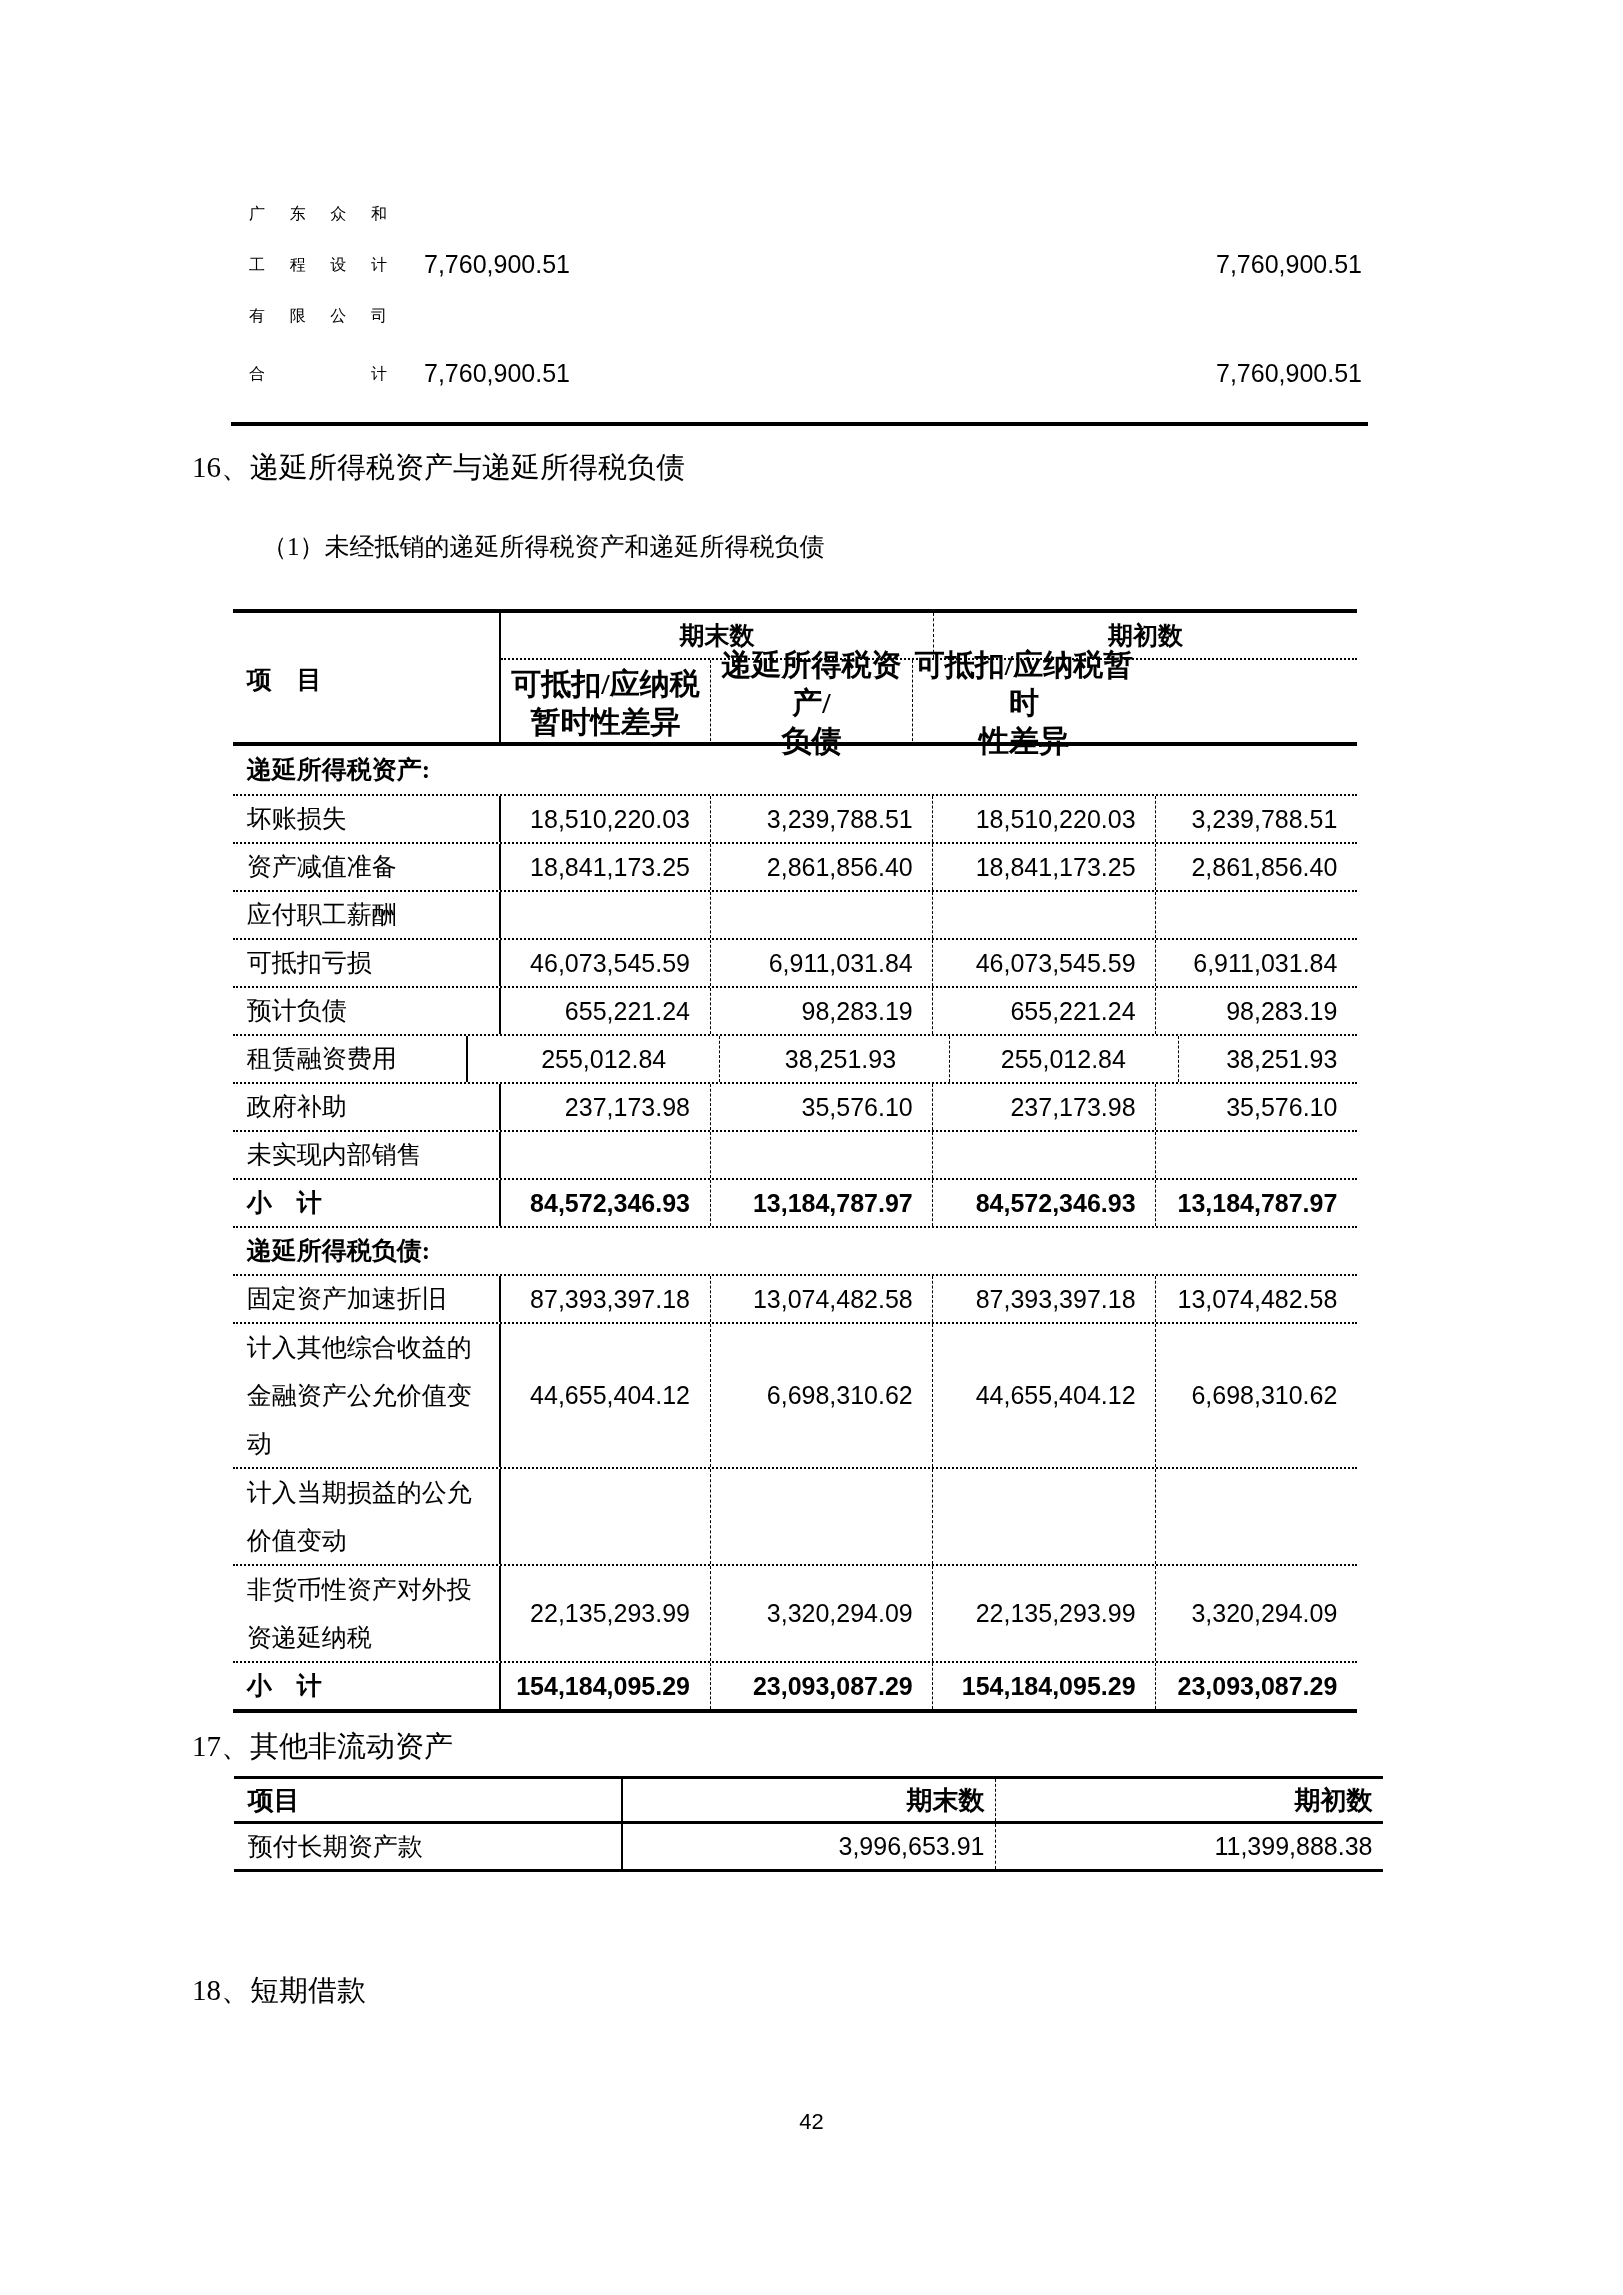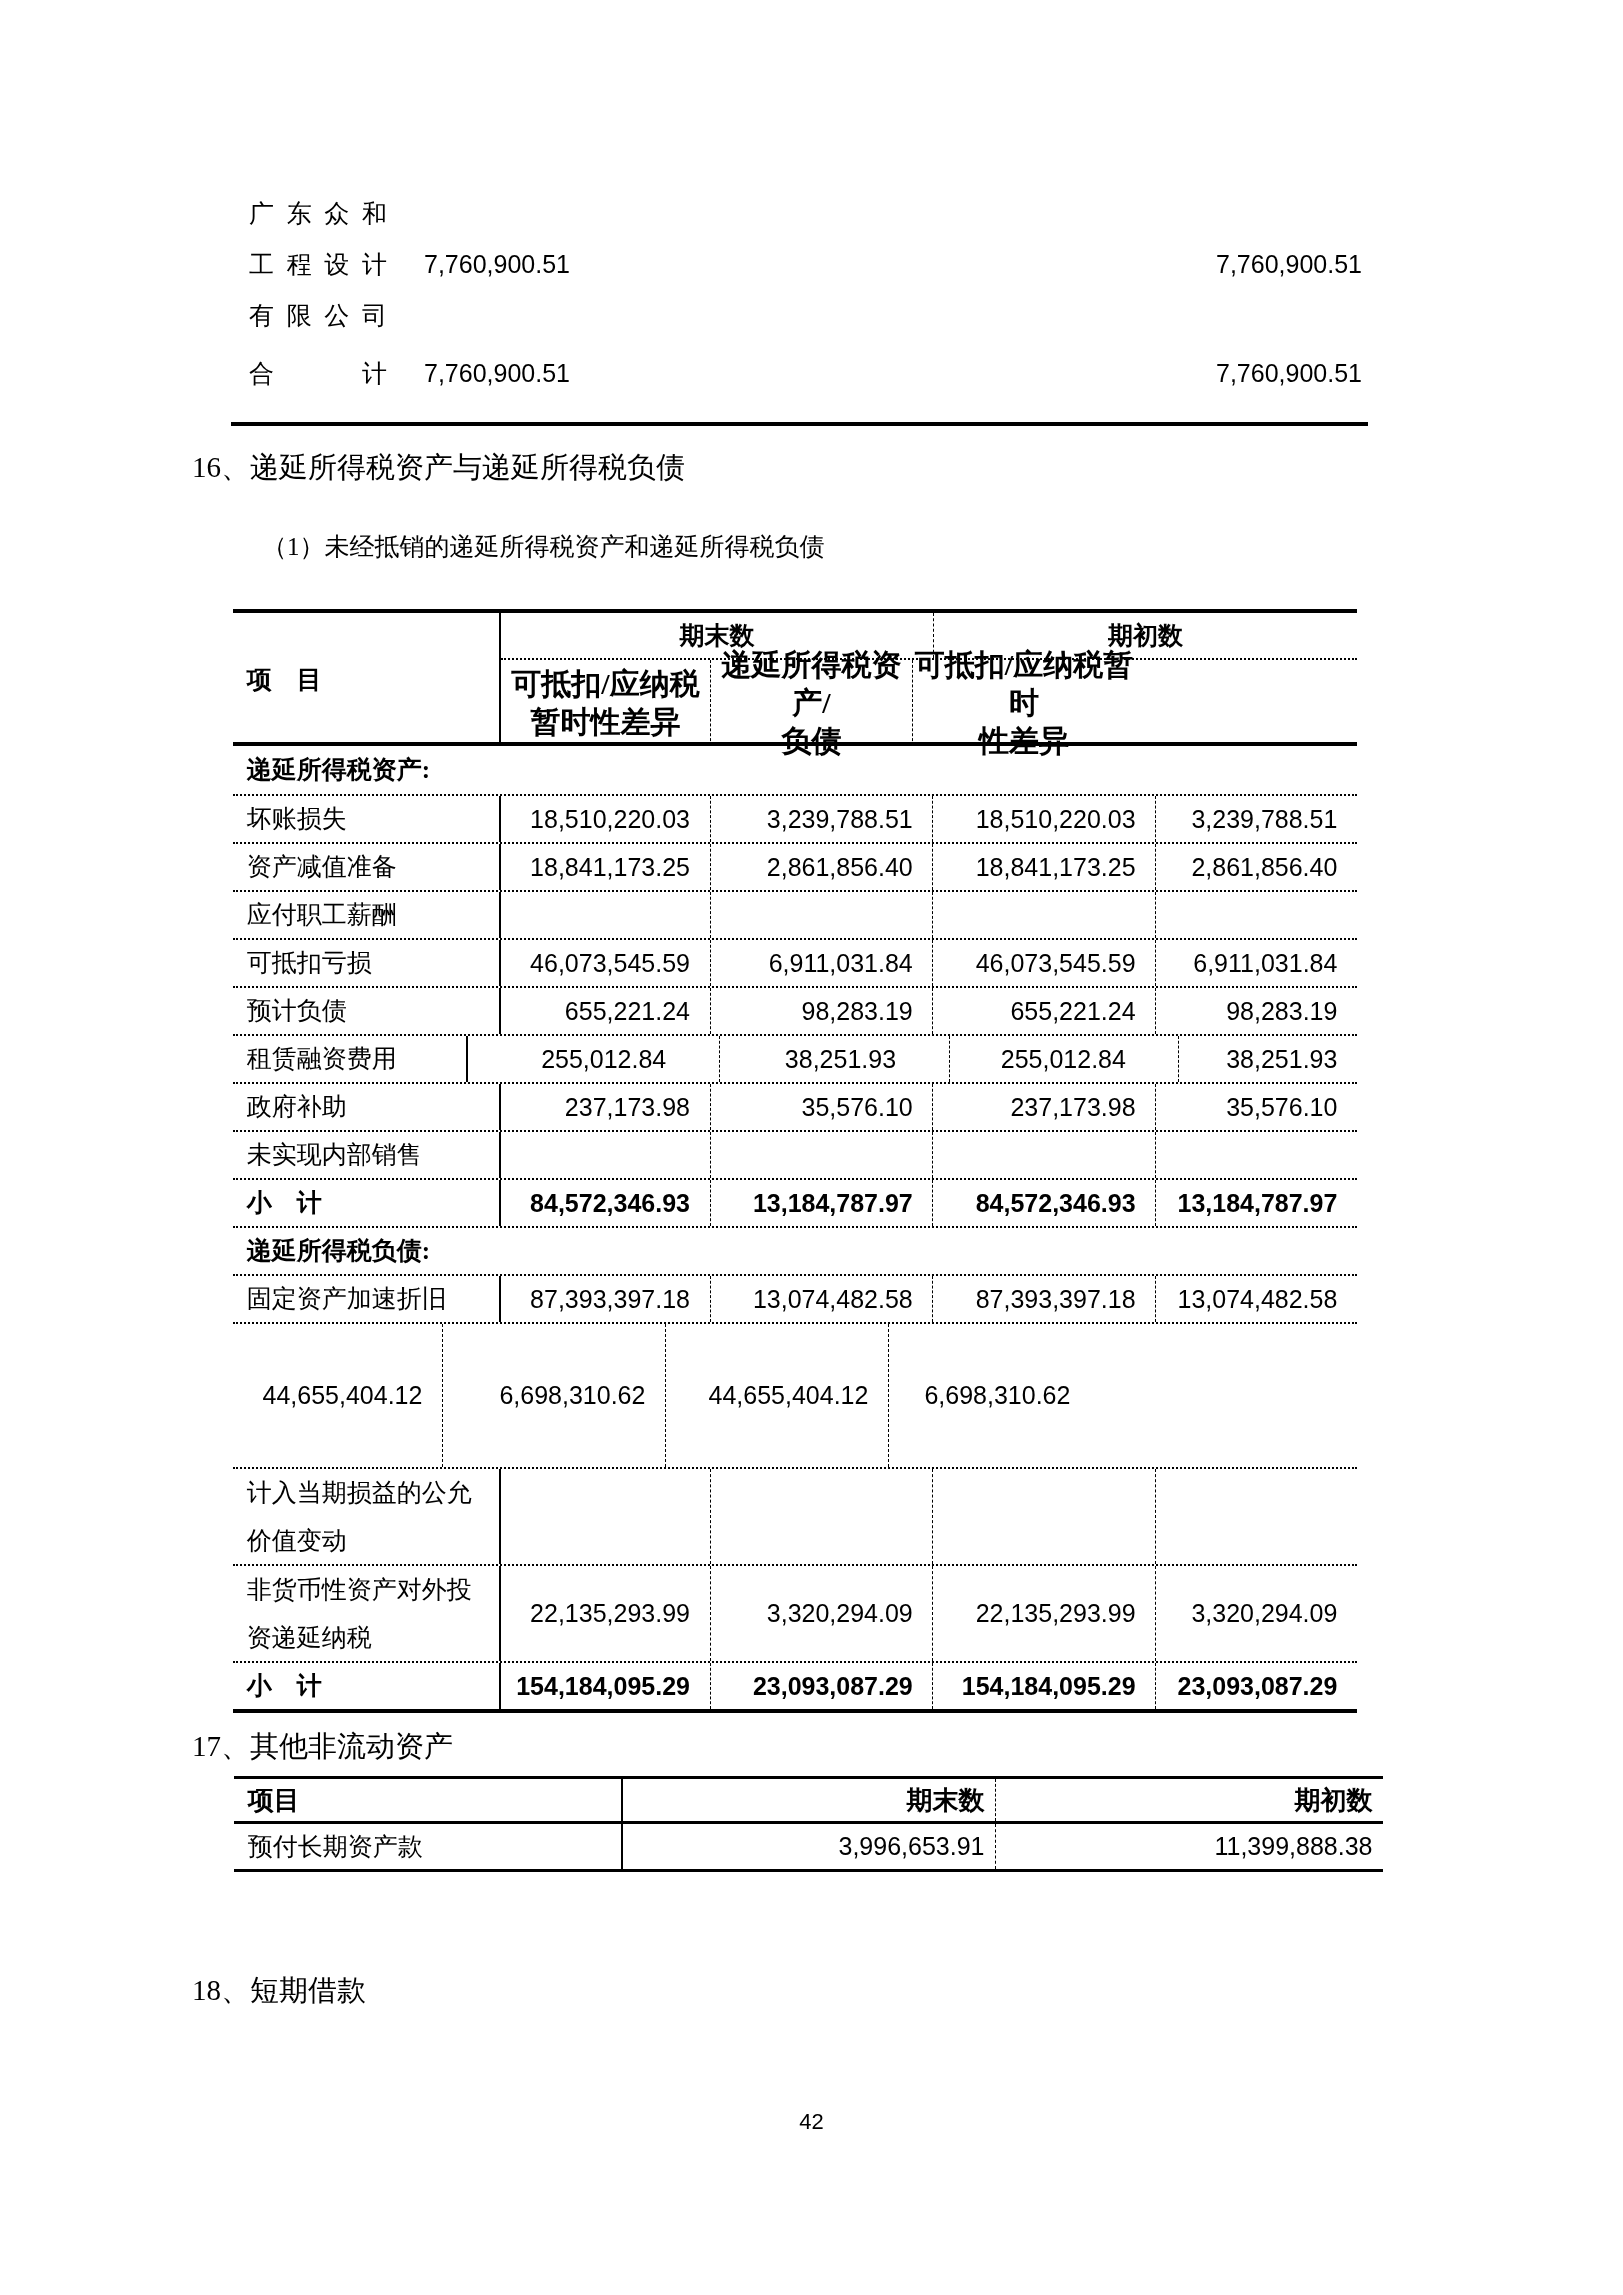--- a/index.html
+++ b/index.html
@@ -6,21 +6,21 @@
   * { box-sizing:border-box; }
   .page {
     position:relative; width:1623px; height:2295px; background:#ffffff;
     font-family:"Liberation Serif","DejaVu Serif",serif; color:#000;
     overflow:hidden;
   }
   .abs { position:absolute; }
   .num { font-family:"Liberation Sans","DejaVu Sans",sans-serif; }
 
   
-  .jlabel { width:138px; font-size:25px; line-height:51px;
+  .jlabel { width:138px; font-size:16px; line-height:51px;
             text-align:justify; text-align-last:justify; white-space:pre-line; }
   .fragnum { width:262px; font-size:25px; line-height:51px; text-align:right; }
   .hline { background:#000; height:3.9px; }
 
   
   .h1 { font-size:29px; line-height:30px; white-space:nowrap; }
   .h2 { font-size:25px; line-height:29px; white-space:nowrap; }
 
   
   .t1 { left:233px; top:609px; width:1124px; border-top:4.6px solid #000; border-bottom:4.6px solid #000; }
@@ -181,20 +181,23 @@
 
         </div>
         <div class="trow r-data" style="height: 48px;">
           <div class="c0">固定资产加速折旧</div>
           <div class="cv cv1 num">87,393,397.18</div>
           <div class="cv cv2 num">13,074,482.58</div>
           <div class="cv cv3 num">87,393,397.18</div>
           <div class="cv cv4 num">13,074,482.58</div>
         </div>
         <div class="trow r-data" style="height: 145px;">
+          <div class="c0">计入其他综合收益的
+金融资产公允价值变
+动</div>
           <div class="cv cv1 num">44,655,404.12</div>
           <div class="cv cv2 num">6,698,310.62</div>
           <div class="cv cv3 num">44,655,404.12</div>
           <div class="cv cv4 num">6,698,310.62</div>
         </div>
         <div class="trow r-data" style="height: 97px;">
           <div class="c0">计入当期损益的公允
 价值变动</div>
           <div class="cv cv1 num"></div>
           <div class="cv cv2 num"></div>

